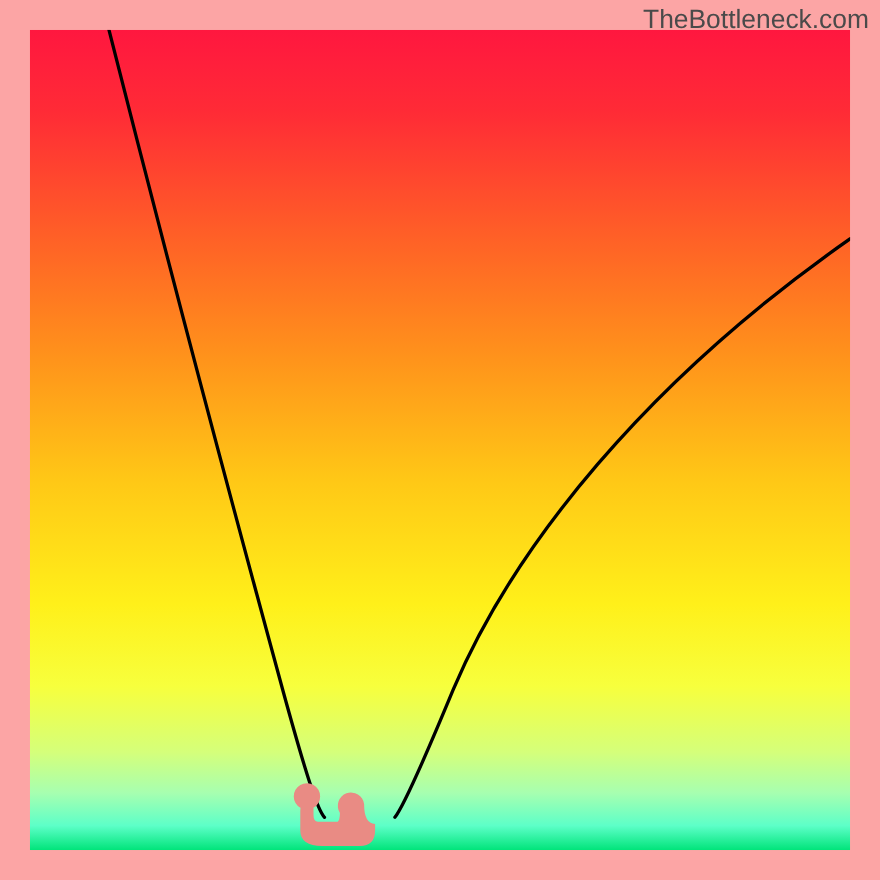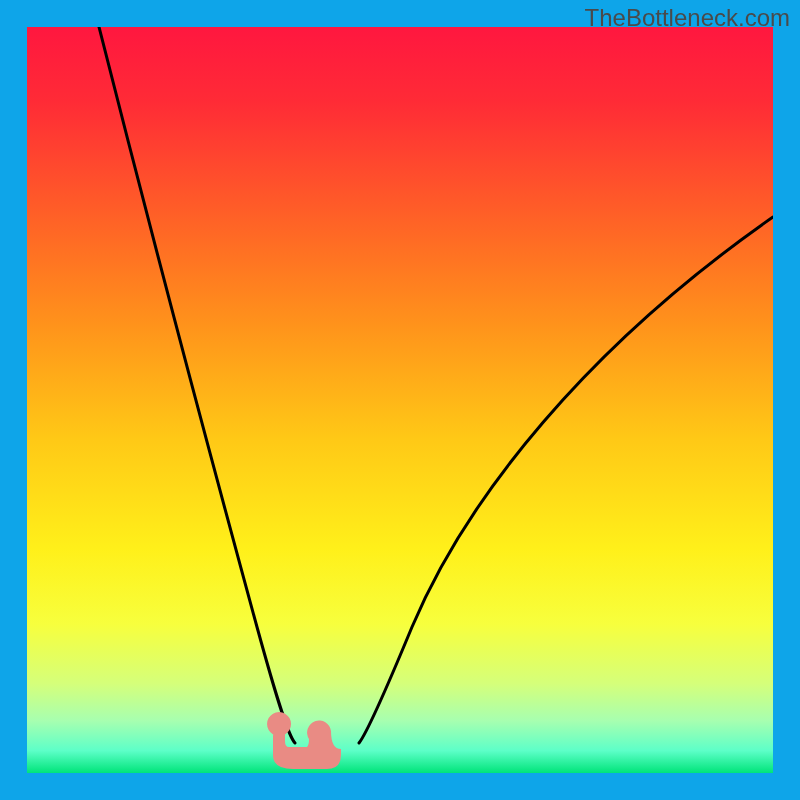--- a/index.html
+++ b/index.html
@@ -10,21 +10,21 @@
     height: 800px;
     overflow: hidden;
     font-family: Arial, Helvetica, sans-serif;
   }
   .frame {
     position: absolute;
     left: 0;
     top: 0;
     width: 800px;
     height: 800px;
-    background: #0ea5e9;
+    background: #fca5a5;
   }
   .plot {
     position: absolute;
     left: 27px;
     top: 27px;
     width: 746px;
     height: 746px;
     overflow: hidden;
   }
   .watermark {

